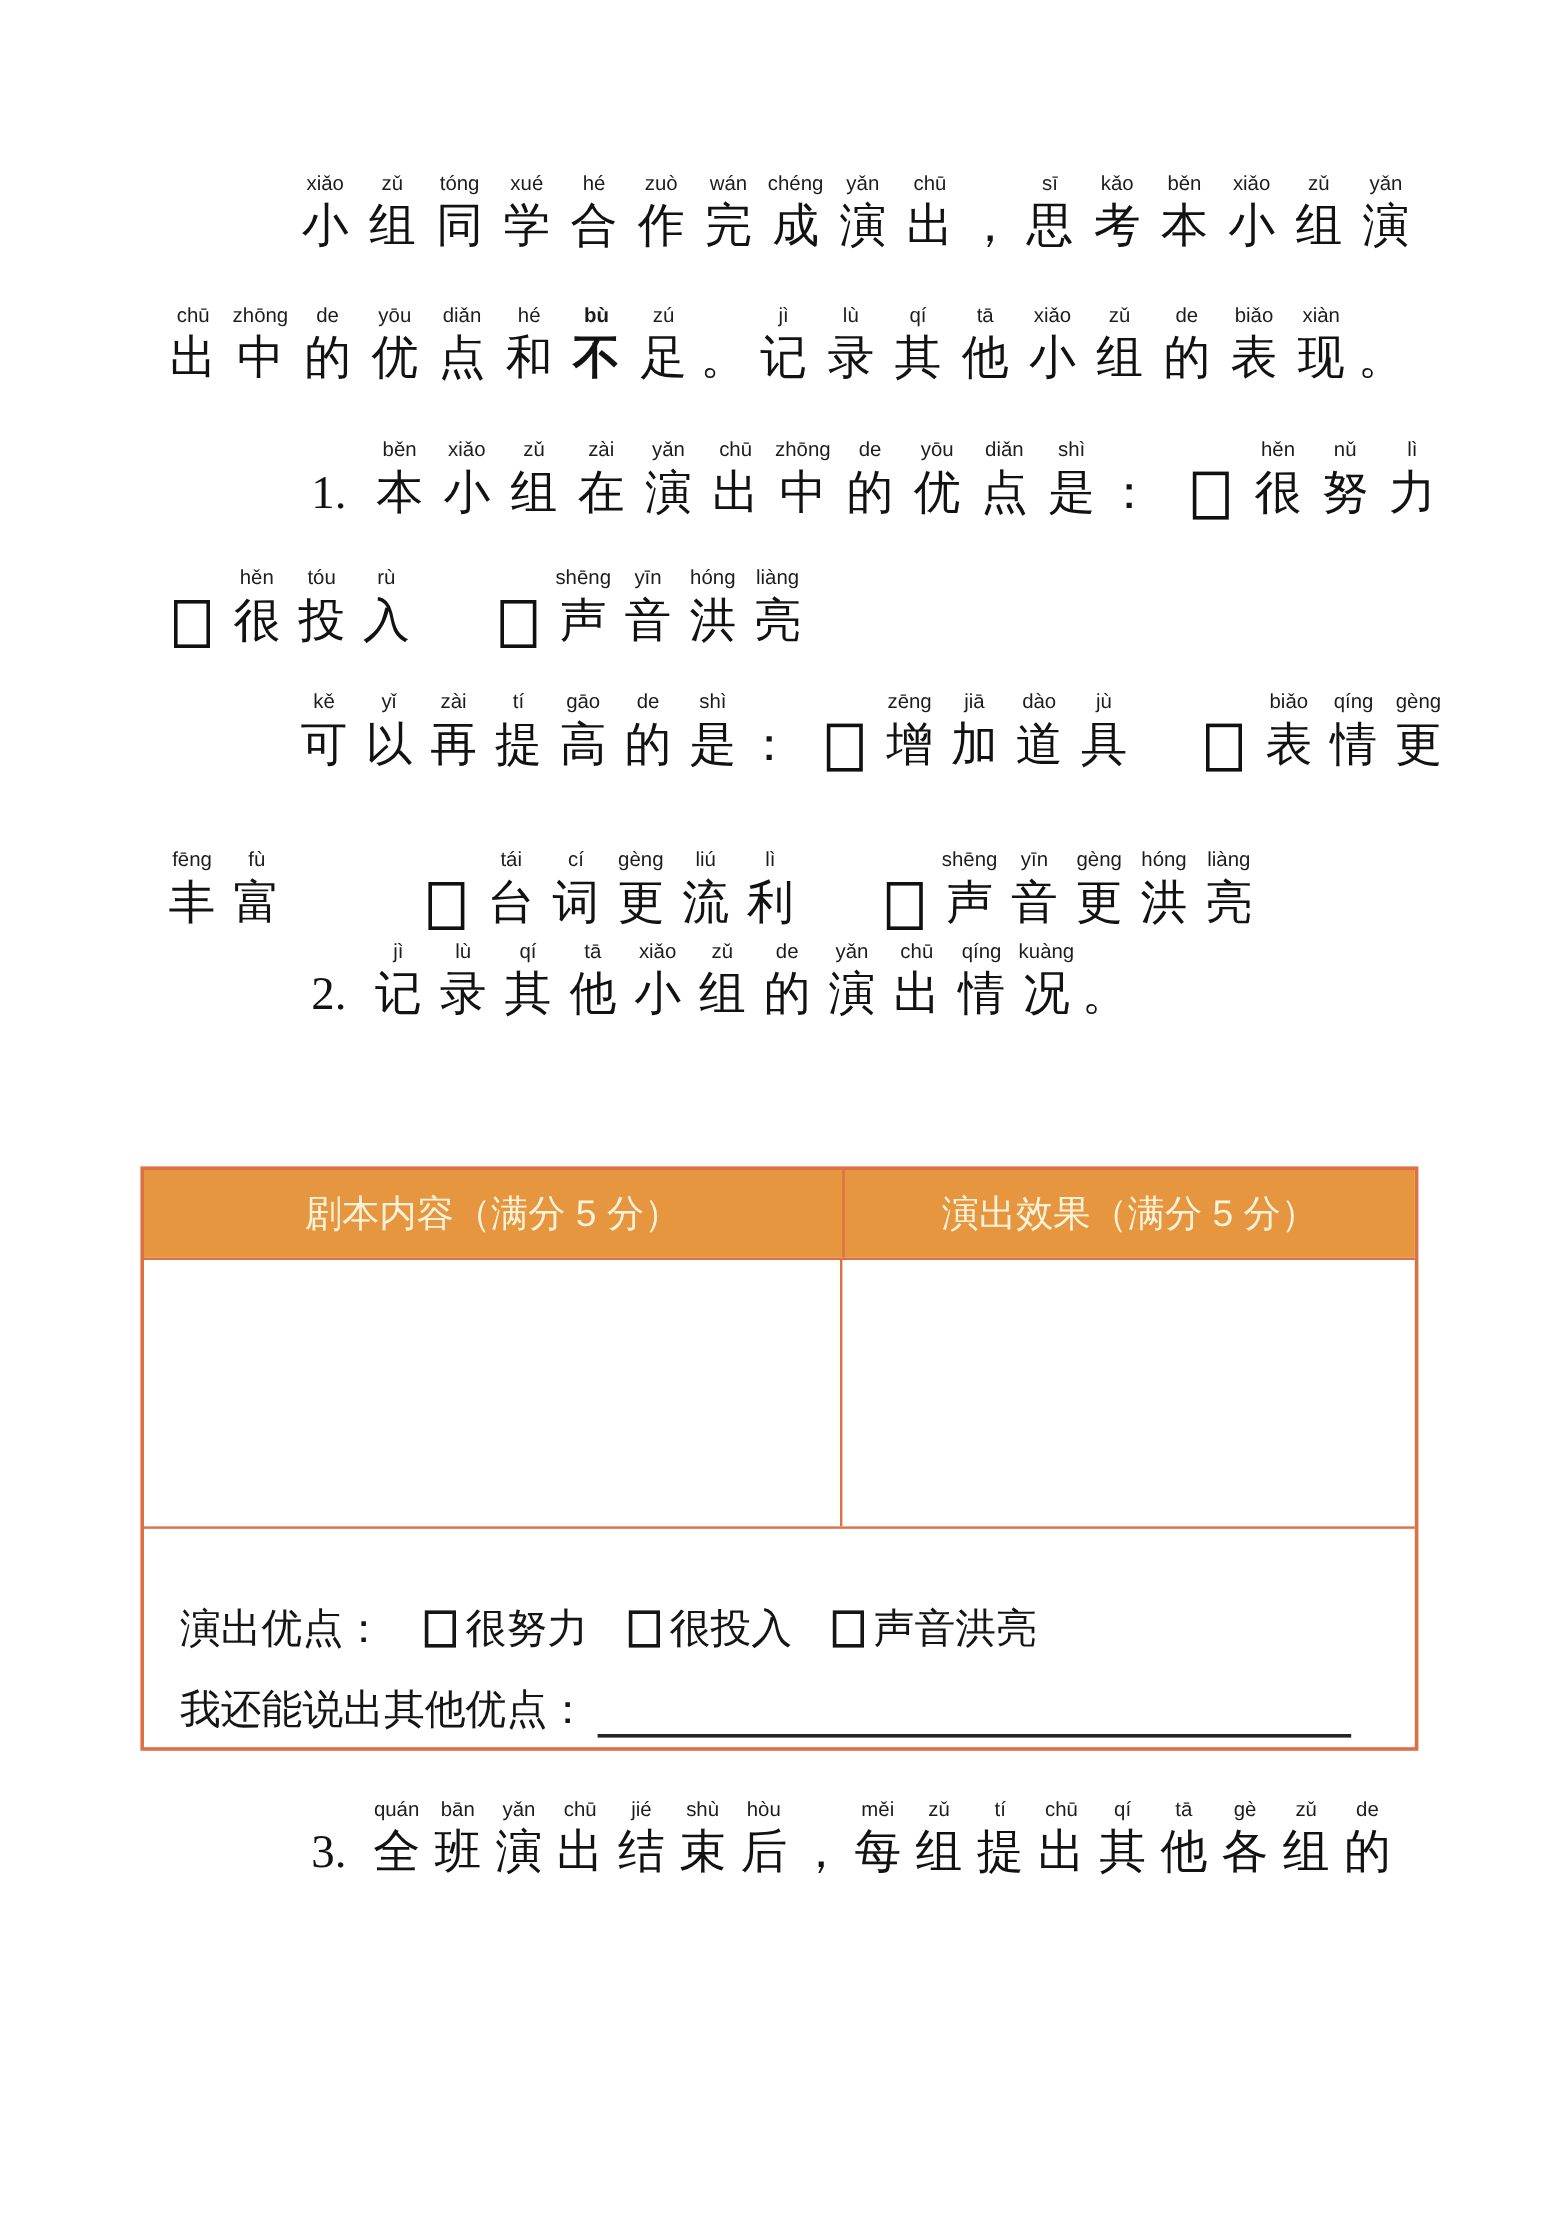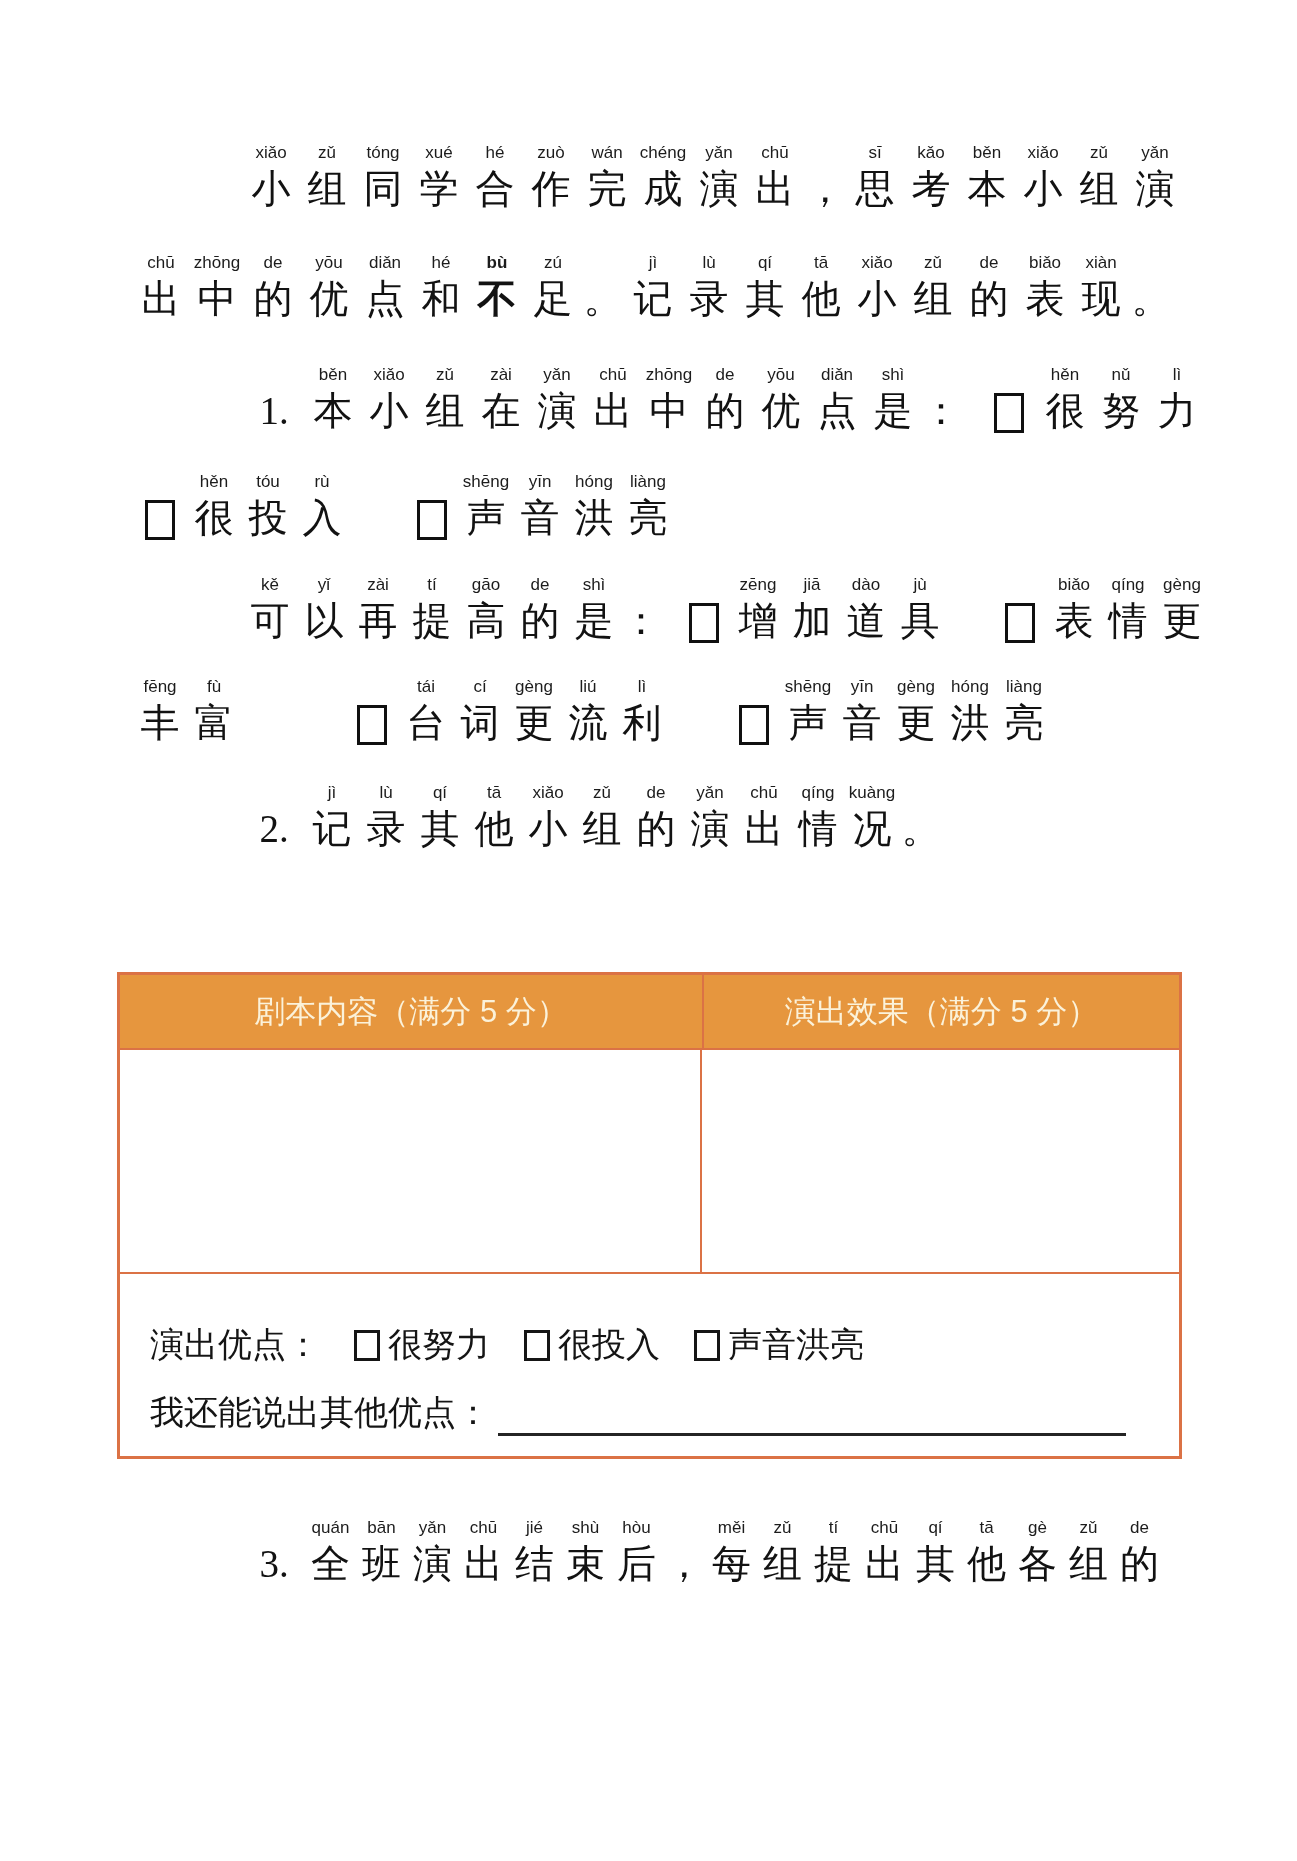--- a/index.html
+++ b/index.html
@@ -23,21 +23,21 @@
           border:3px solid var(--border_orange,#DB7245);background:#fff;}
   .thead{display:flex;height:73px;background:var(--accent_orange,#E6963E);}
   .th{display:flex;align-items:center;justify-content:center;font-size:31px;
       color:var(--header_text_cream,#FBF2DA);}
   .th1{width:582px;}
   .th2{flex:1;border-left:2px solid var(--border_orange,#DB7245);}
   .tbody{display:flex;height:224px;box-sizing:border-box;border-top:2px solid var(--border_orange,#DB7245);}
   .td1{width:582px;border-right:2px solid var(--border_orange,#DB7245);box-sizing:border-box;}
   .td2{flex:1;}
   .tfoot{box-sizing:border-box;border-top:2px solid var(--border_orange,#DB7245);
-         padding:48px 26px 0 30px;font-size:34px;color:#151515;}
+         padding:60px 26px 0 30px;font-size:34px;color:#151515;}
   .optrow{display:flex;align-items:center;}
   .opt{display:flex;align-items:center;margin-left:34px;}
   .opt:first-of-type{margin-left:12px;}
   .cb2{display:inline-block;width:26px;height:31px;border:3px solid #151515;box-sizing:border-box;
        margin-right:8px;background:#fff;}
   .meritrow{margin-top:22px;display:flex;align-items:flex-end;}
   .fill-line{display:inline-block;width:628px;height:34px;border-bottom:3px solid #242424;margin-left:8px;}
   
   .pagenum{position:absolute;left:140px;top:1738px;font-size:37px;line-height:40px;
            color:var(--page_num_green,#57994E);}
@@ -371,21 +371,21 @@
       </div>
       <div class="cell" style="width: 54px;">
         <div class="py">qíng</div>
         <div class="hz">情</div>
       </div>
       <div class="cell" style="width: 54px;">
         <div class="py">gèng</div>
         <div class="hz">更</div>
       </div>
     </div>
-  <div class="pline" style="left:133px;top:674px;justify-content:center;">
+  <div class="pline" style="left:133px;top:704px;justify-content:center;">
       <div class="cell" style="width: 54px;">
         <div class="py">fēng</div>
         <div class="hz">丰</div>
       </div>
       <div class="cell" style="width: 54px;">
         <div class="py">fù</div>
         <div class="hz">富</div>
       </div>
       <div class="gapc" style="width: 104px;"></div>
       <div class="cell" style="width: 54px;">
@@ -557,21 +557,21 @@
         <div class="hz">束</div>
       </div>
       <div class="cell" style="width: 51px;">
         <div class="py">hòu</div>
         <div class="hz">后</div>
       </div>
       <div class="cell" style="width: 44px;">
         <div class="py"></div>
         <div class="hz">，</div>
       </div>
-      <div class="cell" style="width: 51px; margin-top: 20px;">
+      <div class="cell" style="width: 51px;">
         <div class="py">měi</div>
         <div class="hz">每</div>
       </div>
       <div class="cell" style="width: 51px;">
         <div class="py">zǔ</div>
         <div class="hz">组</div>
       </div>
       <div class="cell" style="width: 51px;">
         <div class="py">tí</div>
         <div class="hz">提</div>

